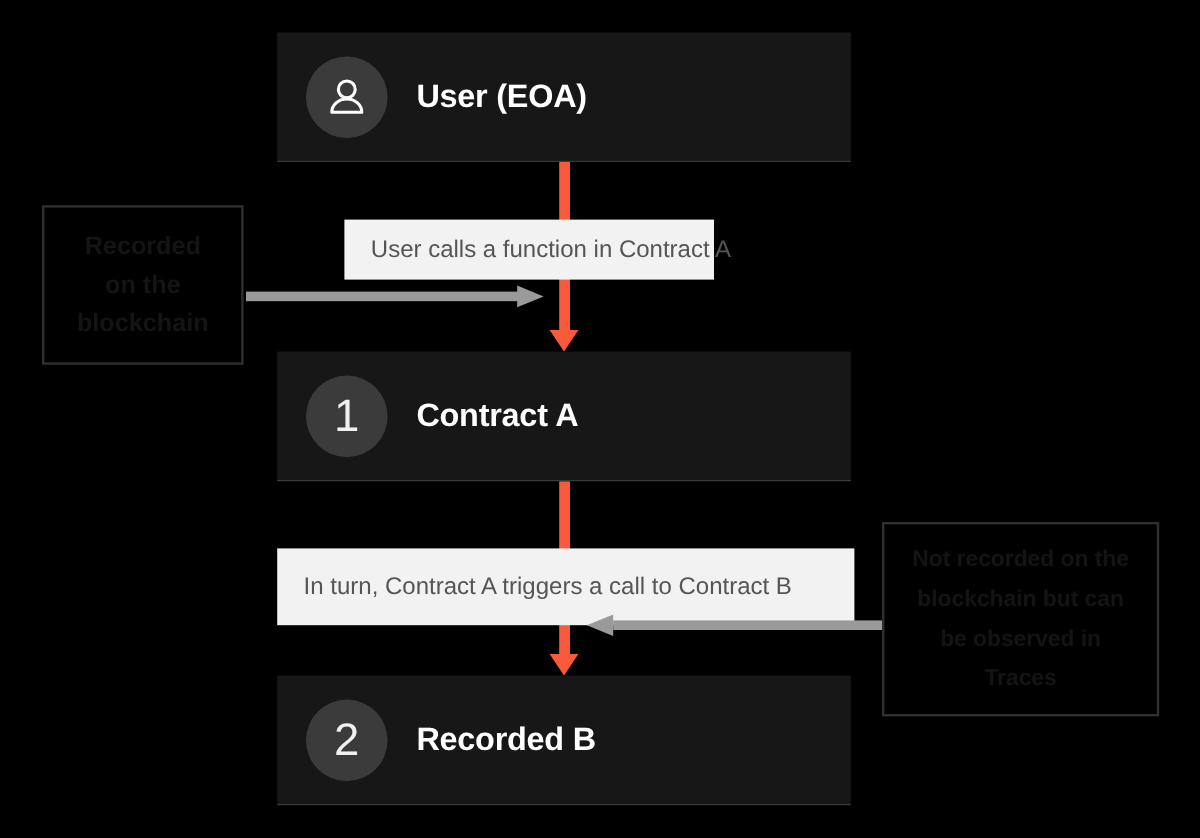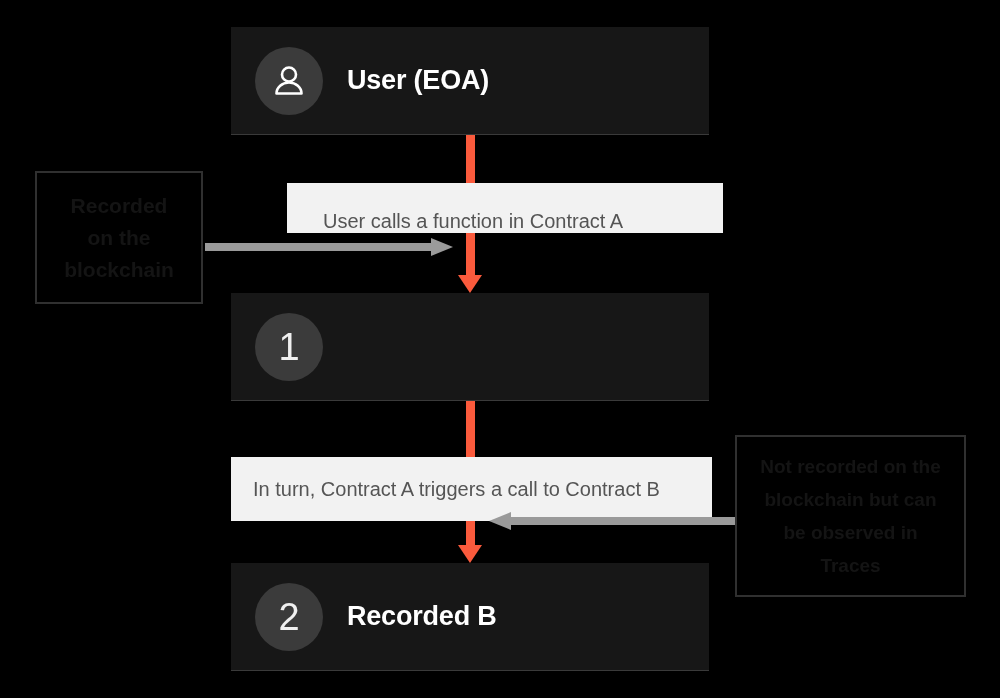--- a/index.html
+++ b/index.html
@@ -101,24 +101,23 @@
     font-size: 20px;
     display: flex;
     align-items: center;
     box-sizing: border-box;
     z-index: 4;
     white-space: nowrap;
   }
   #label-call-a {
     left: 287px;
     top: 183px;
-    width: 436px;
+    width: 308px;
     height: 50px;
-    padding-left: 36px;
-    align-items: flex-end;
+    padding-left: 22px;
   }
   #label-call-b {
     left: 231px;
     top: 457px;
     width: 481px;
     height: 64px;
     padding-left: 22px;
   }
 
   
@@ -226,20 +225,21 @@
         <path d="M7.5 32.5 a12.5 11 0 0 1 25 0 z" fill="none" stroke="#ffffff" stroke-width="2.6" stroke-linejoin="round"></path>
       </svg>
     </div>
     <div class="node-title">User (EOA)</div>
   </div>
 
   <div class="node-card" id="card-contract-a">
     <div class="node-badge">
       <span class="num">1</span>
     </div>
+    <div class="node-title">Contract A</div>
   </div>
 
   <div class="node-card" id="card-contract-b">
     <div class="node-badge">
       <span class="num">2</span>
     </div>
     <div class="node-title">Recorded B</div>
   </div>
 
   <div class="edge-label" id="label-call-a">

